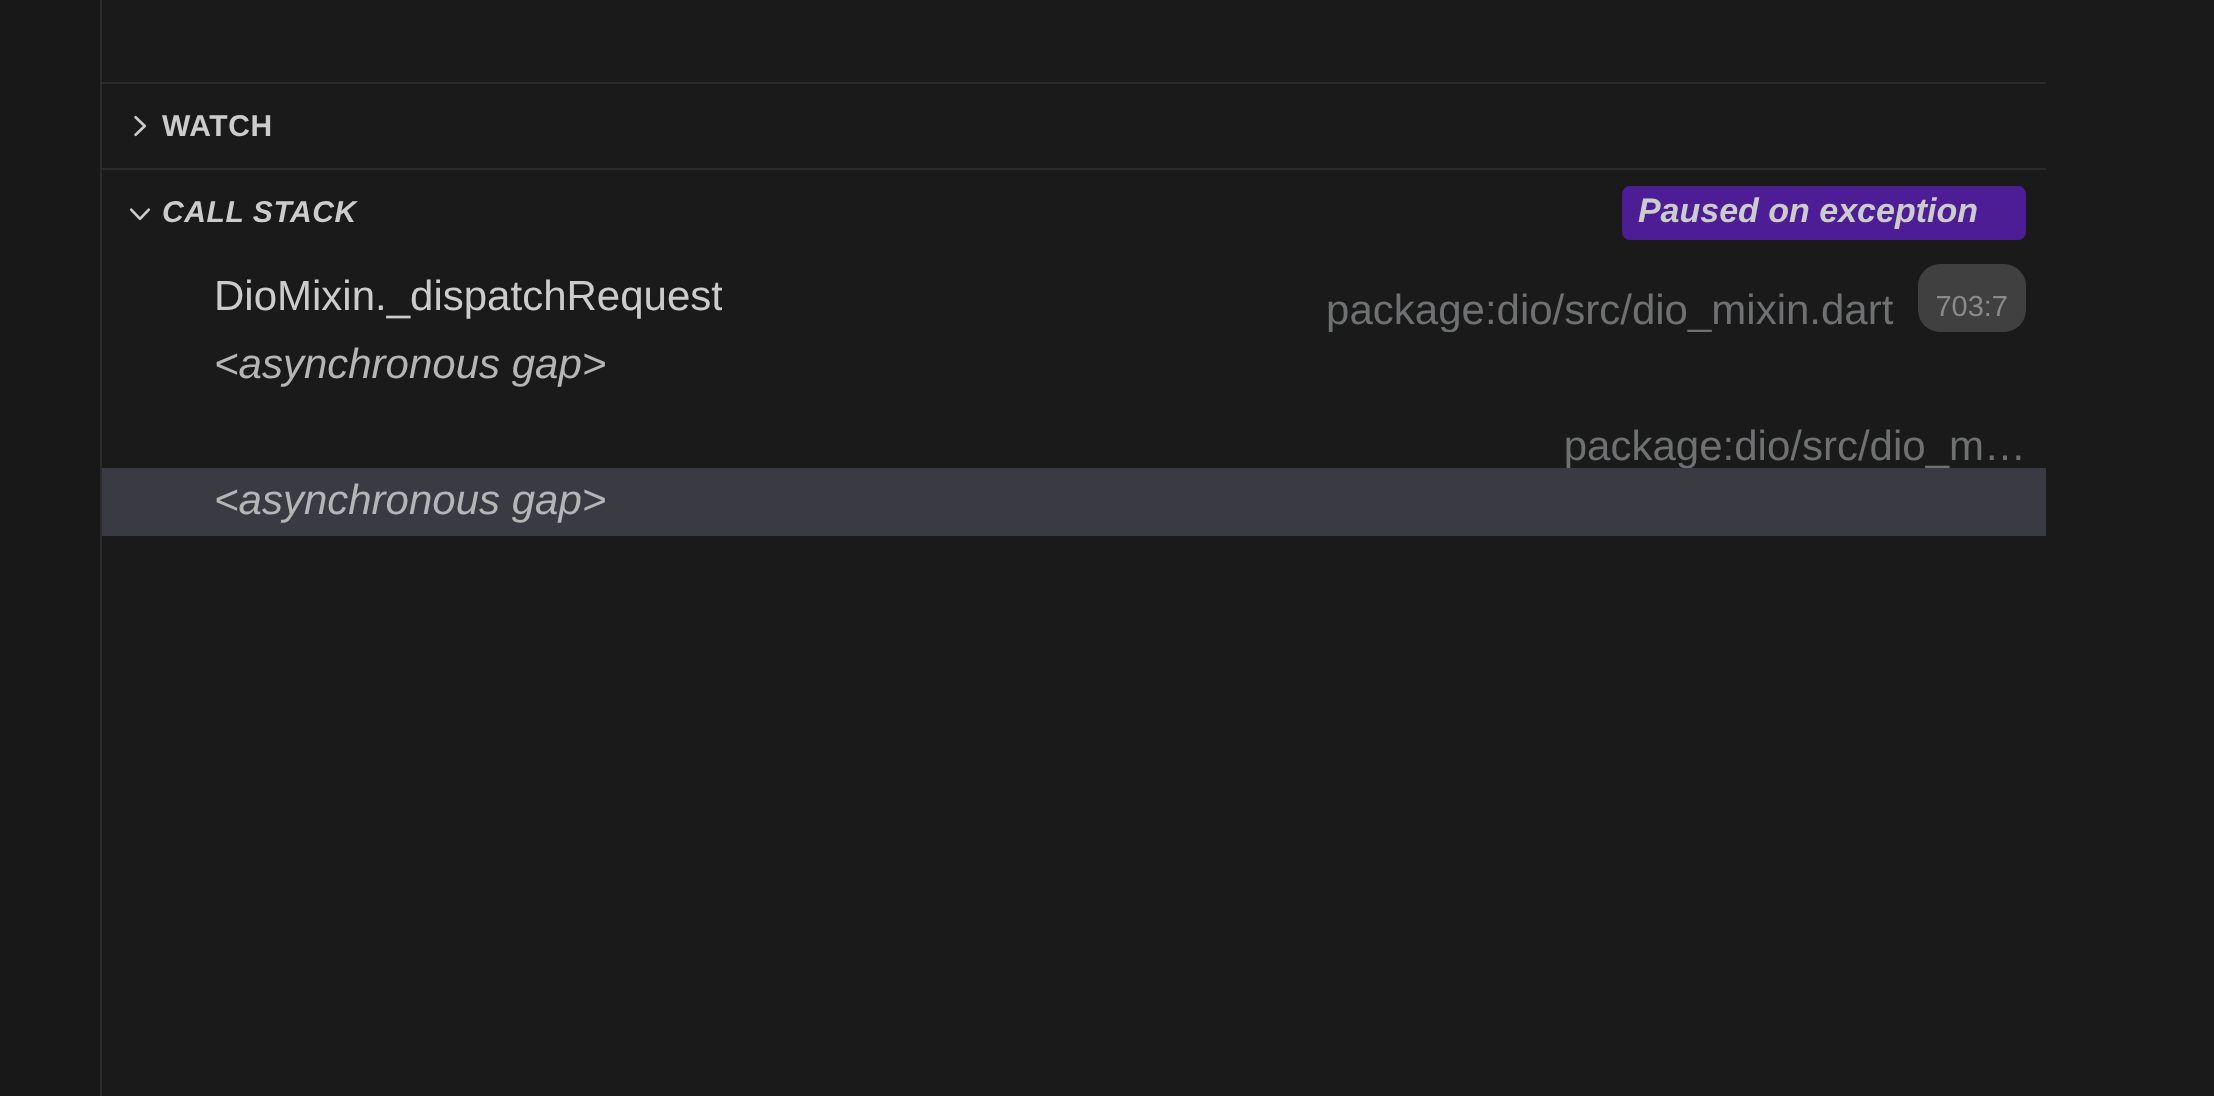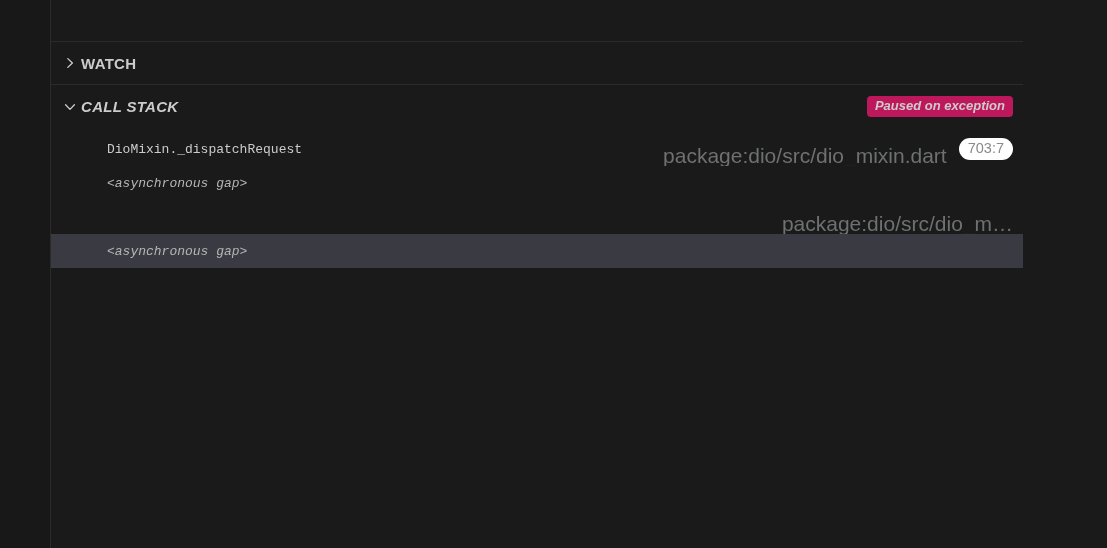--- a/index.html
+++ b/index.html
@@ -80,26 +80,26 @@
     font-weight: bold;
     color: #cccccc;
     letter-spacing: 0.3px;
     white-space: nowrap;
   }
 
   .header-spacer { flex: 1 1 auto; }
 
   
   .paused-badge {
-    font-size: 13px;
+    font-size: 17px;
     font-weight: bold;
     color: #cccccc;
-    background: #be185d;
+    background: #4c1d95;
     border-radius: 4px;
-    padding: 3px 8px 4px 8px;
+    padding: 3px 24px 4px 8px;
     white-space: nowrap;
     line-height: 1.15;
   }
 
   
   .frame-list {
     flex: 1 1 auto;
     overflow: hidden;
     background: #1a1a1a;
     padding-top: 4px;
@@ -111,22 +111,22 @@
     align-items: center;
     padding-left: 56px;
     padding-right: 10px;
     cursor: pointer;
     white-space: nowrap;
     overflow: hidden;
   }
   .frame-row.selected { background: #3a3b42; }
 
   .frame-name {
-    font-family: Liberation Mono, monospace;
-    font-size: 13px;
+    font-family: Liberation Sans, sans-serif;
+    font-size: 21px;
     color: #cccccc;
     white-space: nowrap;
     flex: 0 0 auto;
     overflow: hidden;
     text-overflow: ellipsis;
   }
   .frame-name.gap {
     font-style: italic;
     color: #b5b5b5;
   }
@@ -142,23 +142,23 @@
     overflow: hidden;
     text-overflow: ellipsis;
     margin-left: 14px;
     margin-top: 13px;
   }
 
   .line-badge {
     font-family: "Liberation Sans", sans-serif;
     font-size: 14.5px;
     color: #8a8a8a;
-    background: #ffffff;
+    background: #404040;
     border-radius: 11px;
-    padding: 2px 9px 3px 9px;
+    padding: 14px 9px 3px 9px;
     margin-left: 12px;
     flex: 0 0 auto;
     line-height: 1.2;
   }
 </style>
 </head>
 <body>
 
 <div id="app">
 

